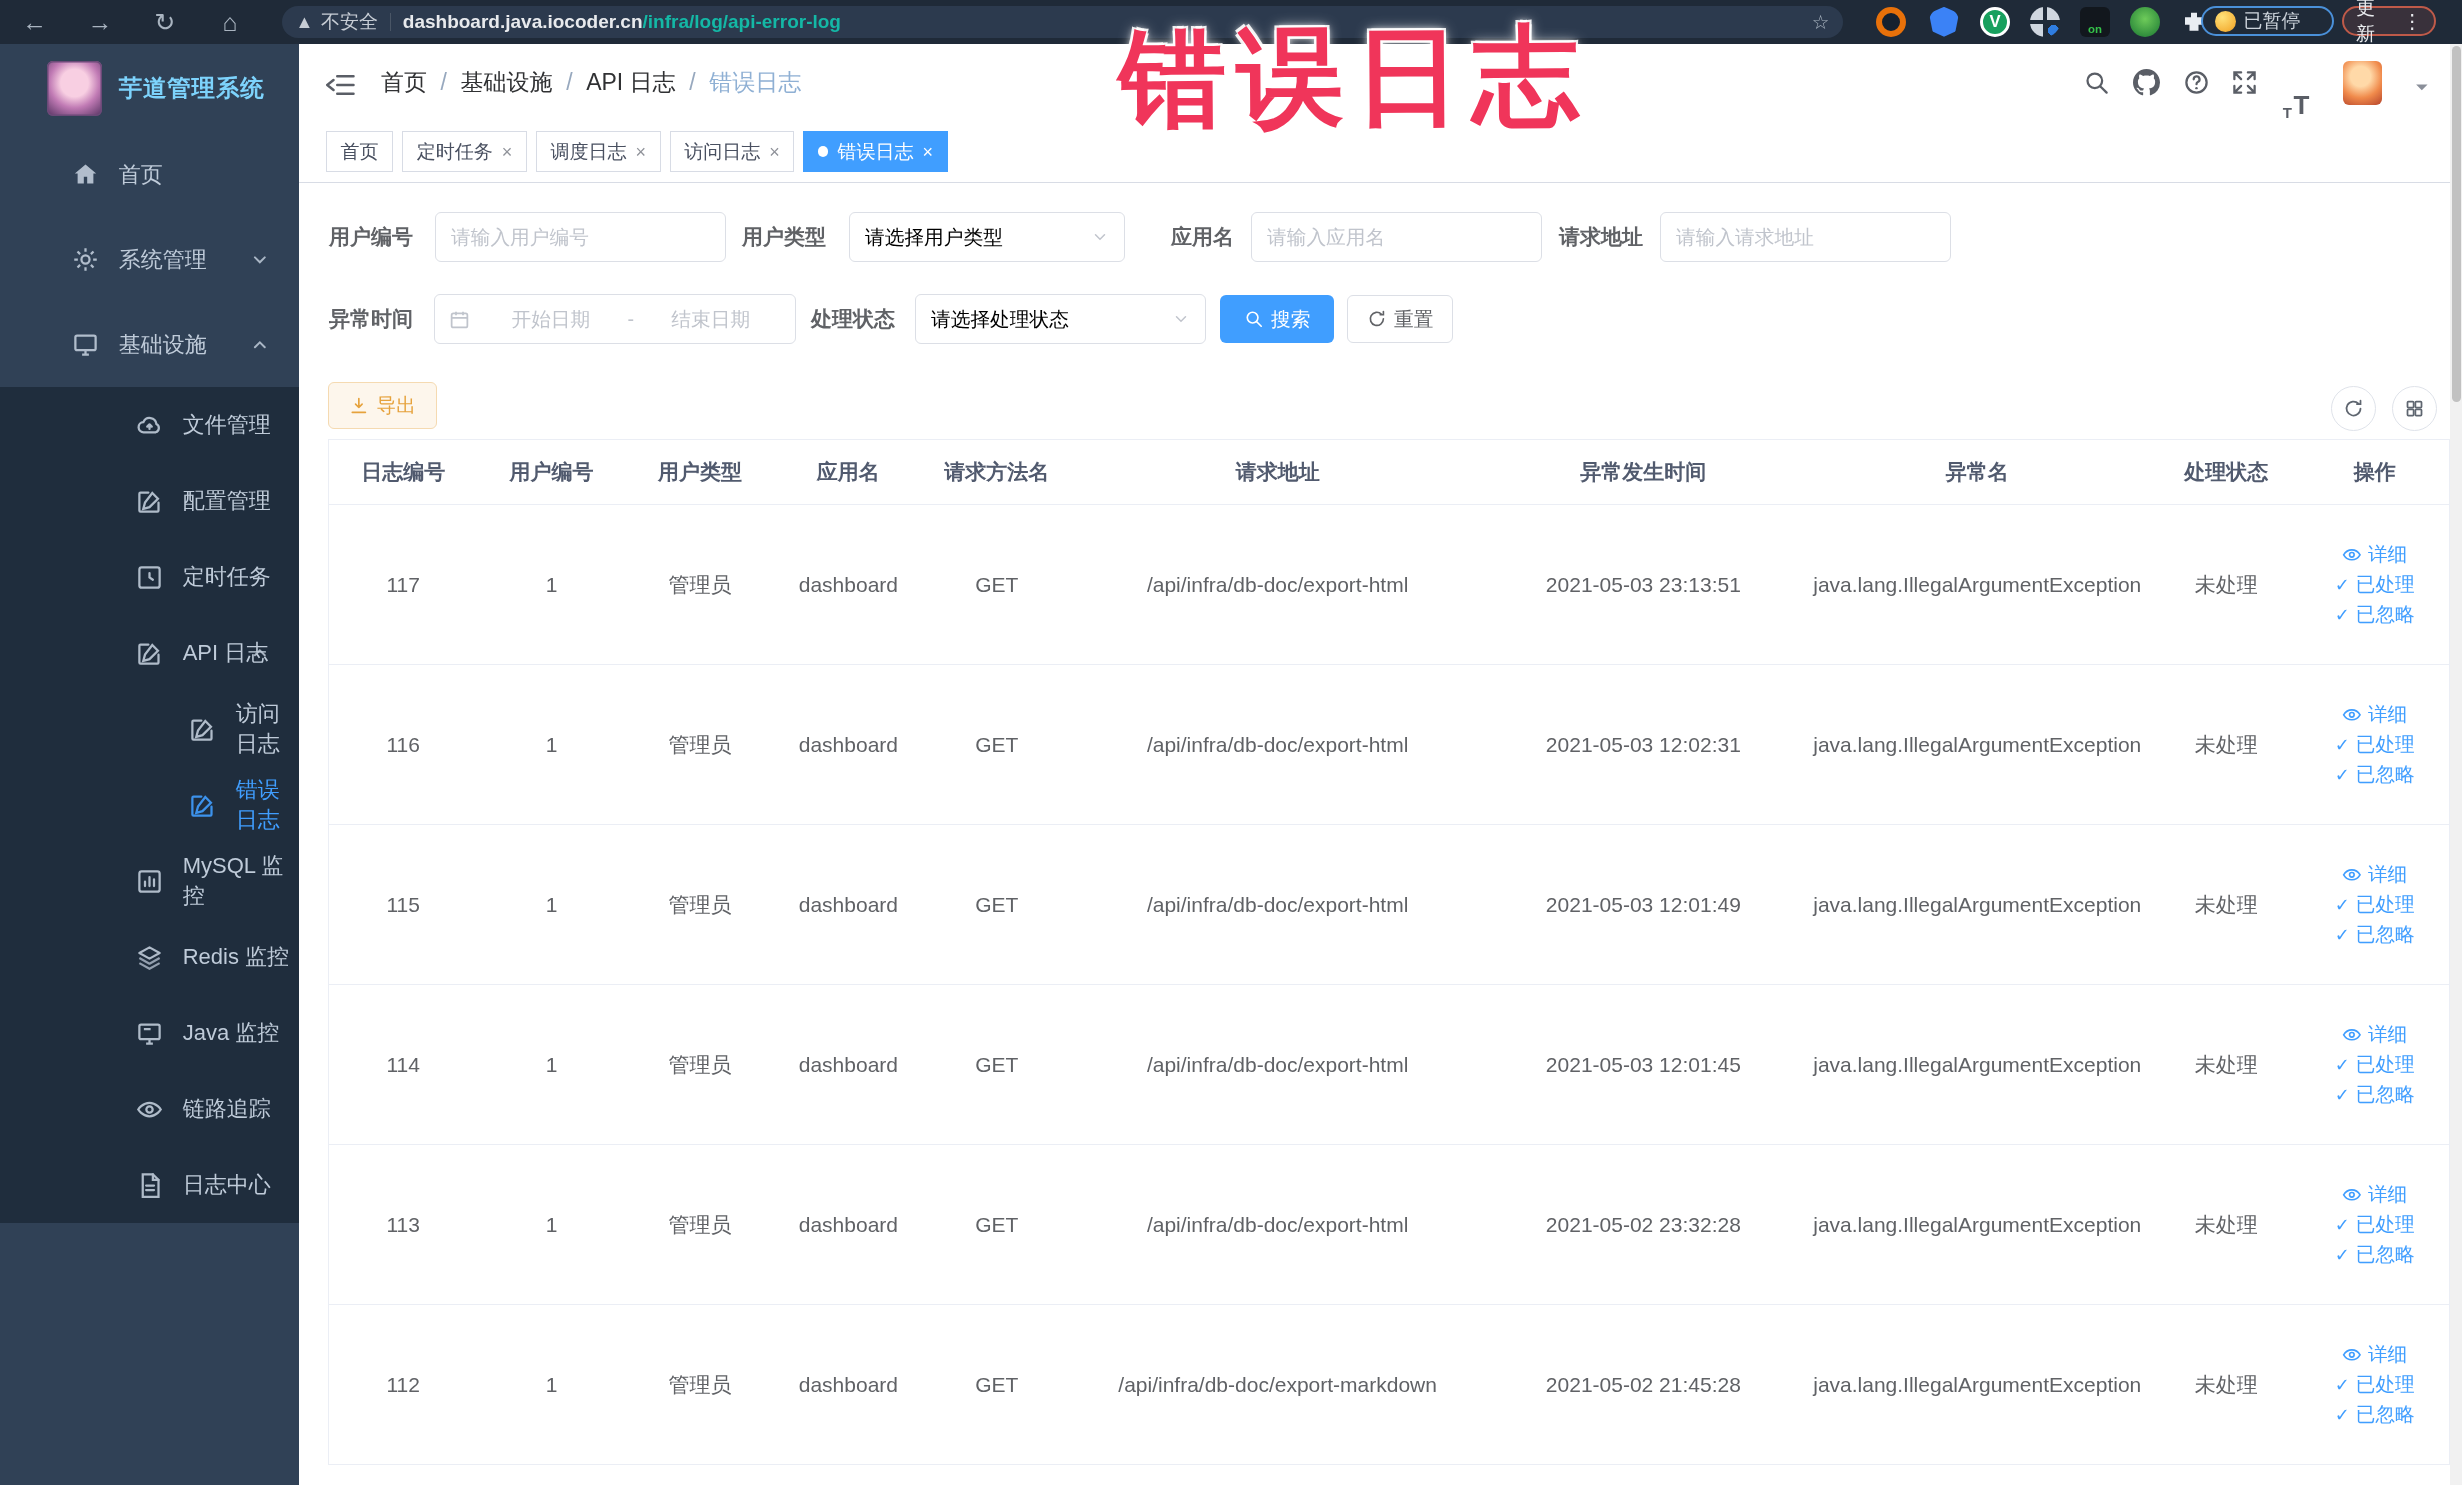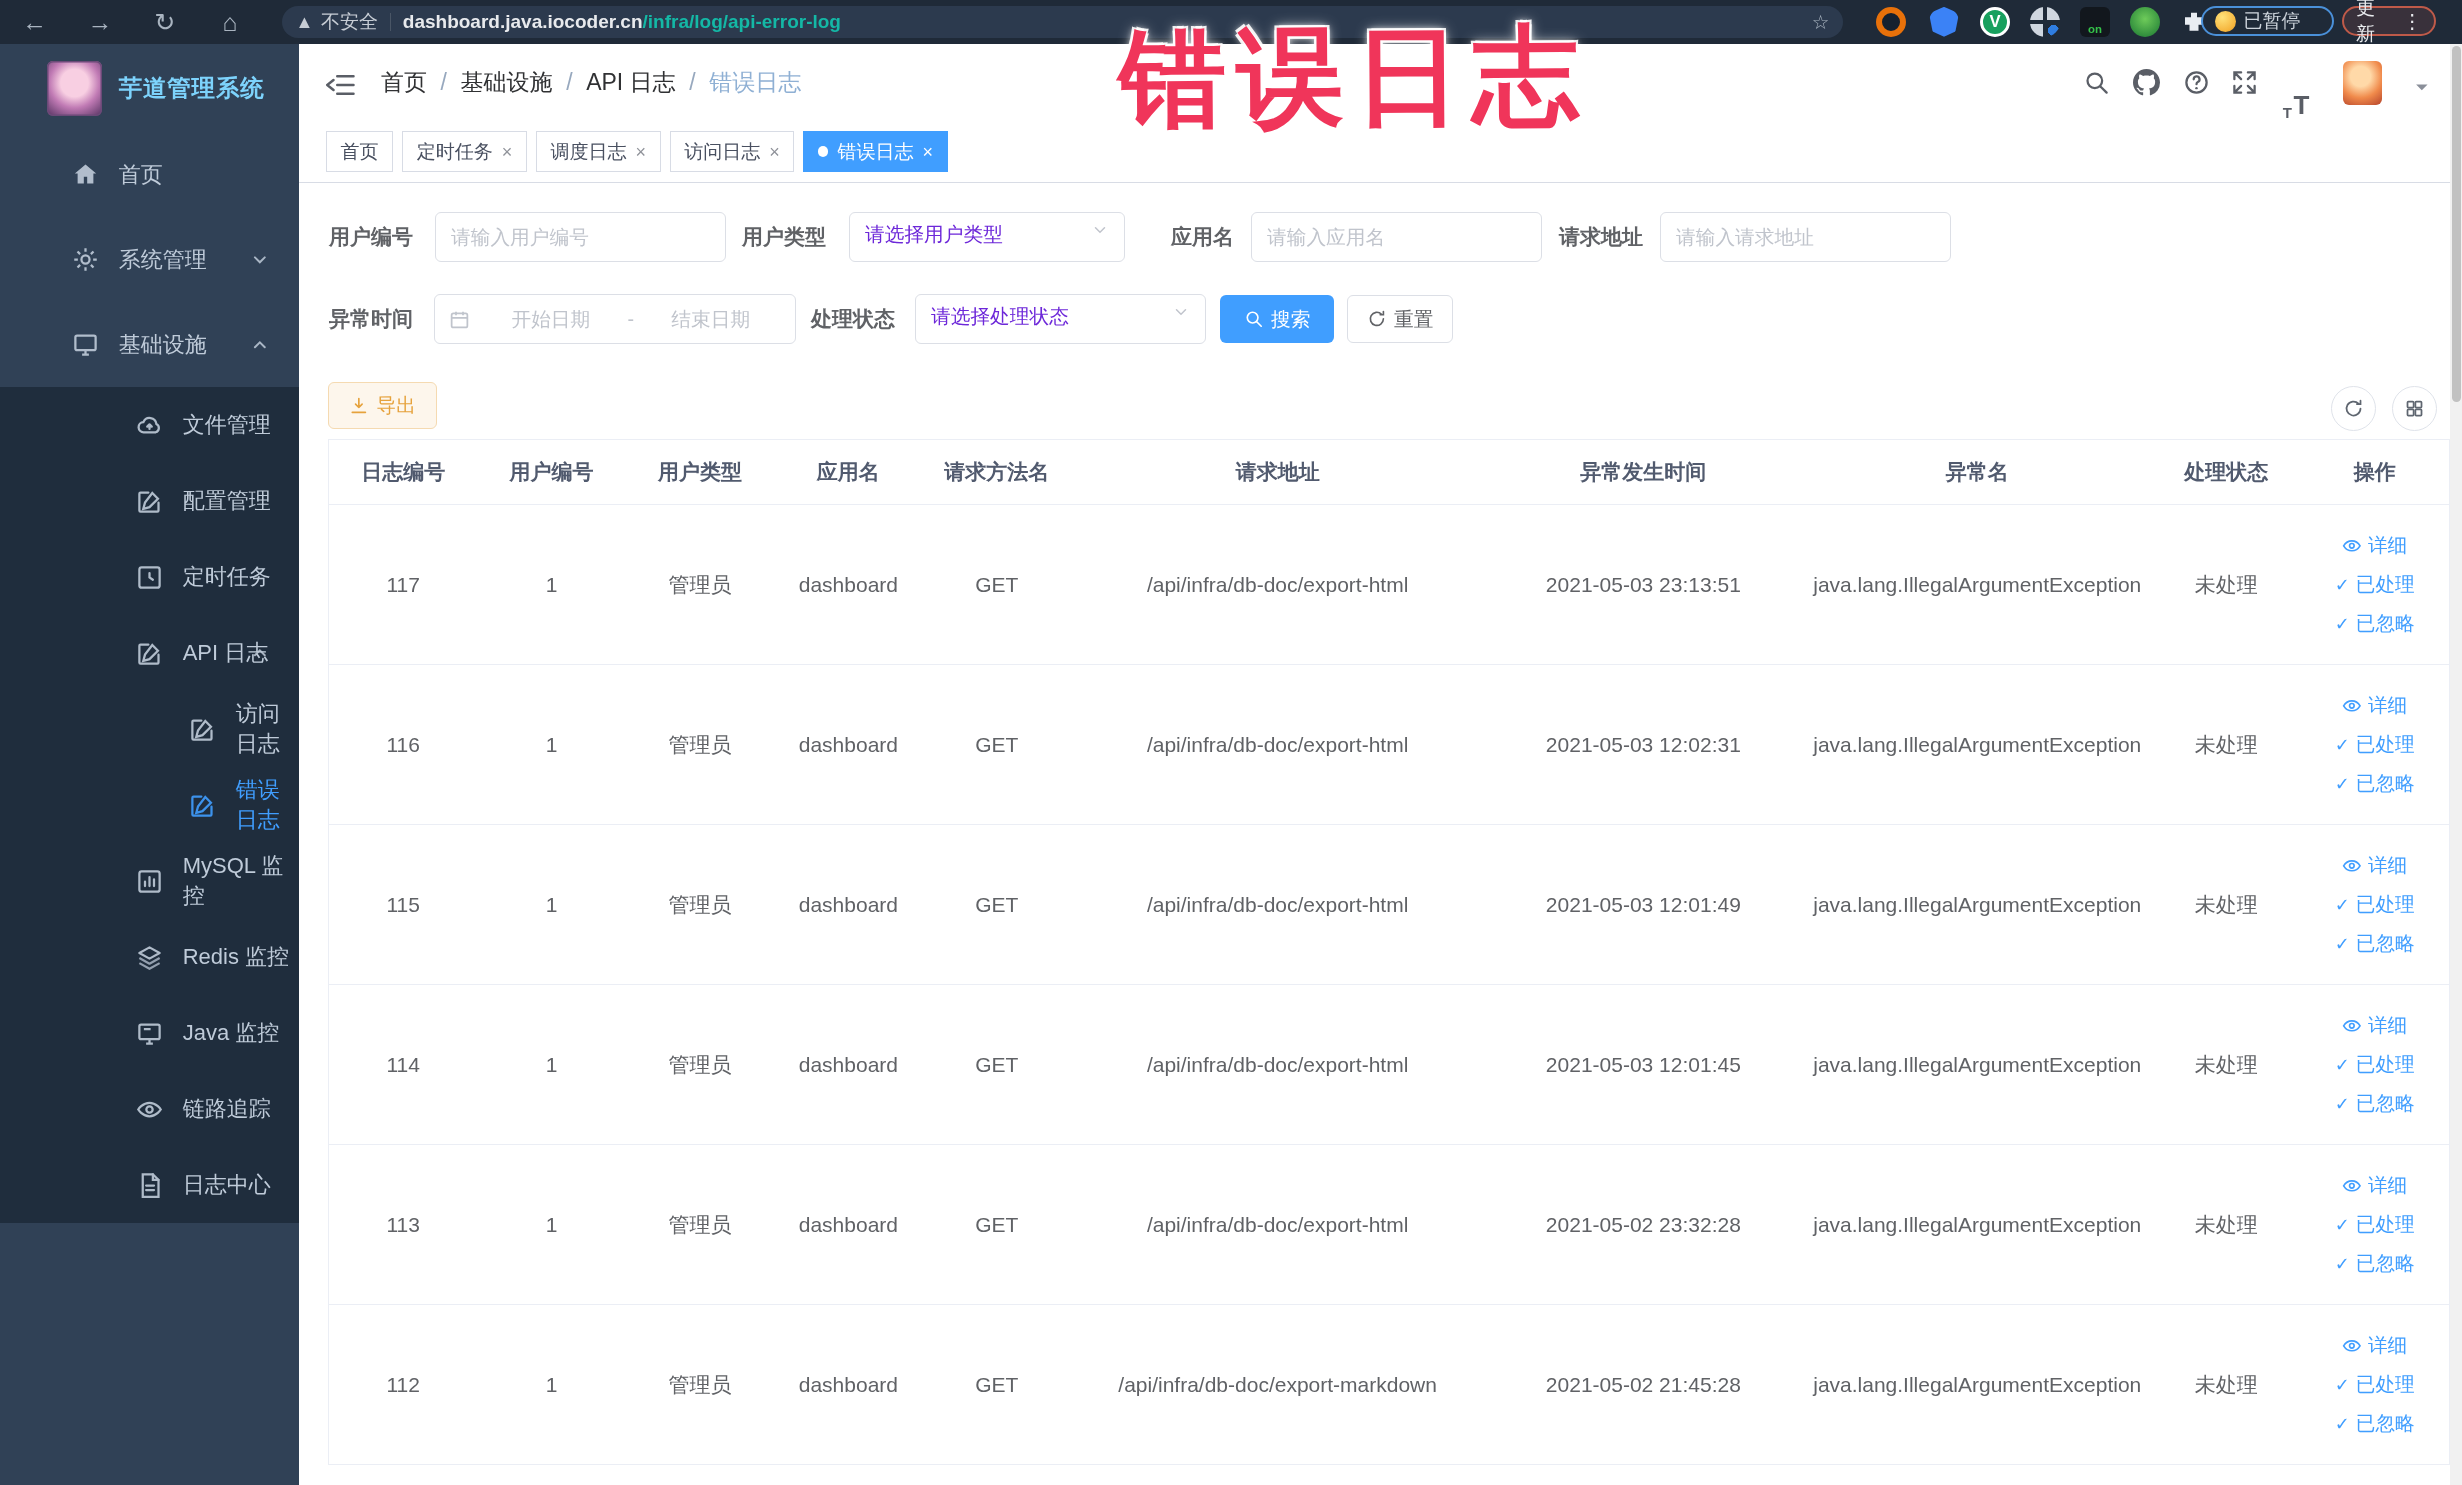--- a/index.html
+++ b/index.html
@@ -71,21 +71,21 @@
   .tab.active .dot{display:inline-block;}
   .tab.active .x{color:#fff;}
 
   
   .flabel{position:absolute;height:50px;line-height:50px;font-size:21px;font-weight:700;color:#606266;}
   .finput{position:absolute;height:50px;border:1.5px solid #dcdfe6;border-radius:6px;box-sizing:border-box;
           font-size:19.7px;color:#606266;padding:0 15px;outline:none;background:#fff;
           font-family:"Liberation Sans","DejaVu Sans",sans-serif;}
   .finput::placeholder{color:#c0c4cc;}
   .fselect{position:absolute;height:50px;border:1.5px solid #dcdfe6;border-radius:6px;box-sizing:border-box;
-           display:flex;padding:8px 15px;font-size:19.7px;color:#6d28d9;background:#fff;cursor:pointer;}
+           display:flex;align-items:center;padding:0 15px;font-size:19.7px;color:#000000;background:#fff;cursor:pointer;}
   .fselect .chev{margin-left:auto;color:#c0c4cc;}
   .fselect .chev svg{width:18px;height:18px;}
   .frange{position:absolute;height:50px;border:1.5px solid #dcdfe6;border-radius:6px;box-sizing:border-box;
           display:flex;align-items:center;padding:0 13.6px;font-size:19.7px;color:#c0c4cc;background:#fff;cursor:pointer;}
   .frange .cal{width:21px;height:21px;margin-right:10.6px;color:#c0c4cc;}
   .frange .cal svg{width:21px;height:21px;}
   .frange .seg{flex:1;text-align:center;}
   .frange .sep{padding:0 6px;color:#c0c4cc;}
   .btn{position:absolute;height:48px;border-radius:6px;box-sizing:border-box;font-size:19.7px;cursor:pointer;
        display:flex;align-items:center;justify-content:center;gap:7.6px;border:1.5px solid transparent;
@@ -98,21 +98,21 @@
               box-sizing:border-box;display:flex;align-items:center;justify-content:center;color:#5f6670;cursor:pointer;}
   .circle-btn svg{width:21px;height:21px;}
 
   
   .table{position:absolute;left:29px;top:395px;width:2122px;border:0.8px solid #ebeef5;border-bottom:none;box-sizing:border-box;}
   .trh{display:flex;height:64px;border-bottom:0.8px solid #ebeef5;}
   .trh .th{display:flex;align-items:center;justify-content:center;font-size:21px;font-weight:700;color:#515a6e;}
   .tr{display:flex;height:159px;border-bottom:0.8px solid #ebeef5;}
   .tr .td{display:flex;align-items:center;justify-content:center;font-size:21px;color:#606266;text-align:center;
           overflow:hidden;padding:0 4.5px;box-sizing:border-box;}
-  .td.actions{flex-direction:column;gap:12px;align-items:center;justify-content:center;}
+  .td.actions{flex-direction:column;gap:3px;align-items:center;justify-content:center;}
   .alink{display:flex;align-items:center;gap:6px;color:#409EFF;font-size:19.7px;cursor:pointer;white-space:nowrap;}
   .alink svg{width:19.7px;height:19.7px;}
   .alink .chk{font-size:18px;}
 
   
   .watermark{position:absolute;left:1119px;top:6px;font-size:107px;font-weight:800;letter-spacing:10.6px;
              color:#f0355a;z-index:60;pointer-events:none;transform:rotate(-.4deg);
              text-shadow:0 0 6px #fff,2.3px 2.3px 0 rgba(255,255,255,.9),-2.3px -2.3px 0 rgba(255,255,255,.9),
                          2.3px -2.3px 0 rgba(255,255,255,.9),-2.3px 2.3px 0 rgba(255,255,255,.9),0 0 13.6px rgba(255,255,255,.8);}
   svg{display:block;}

